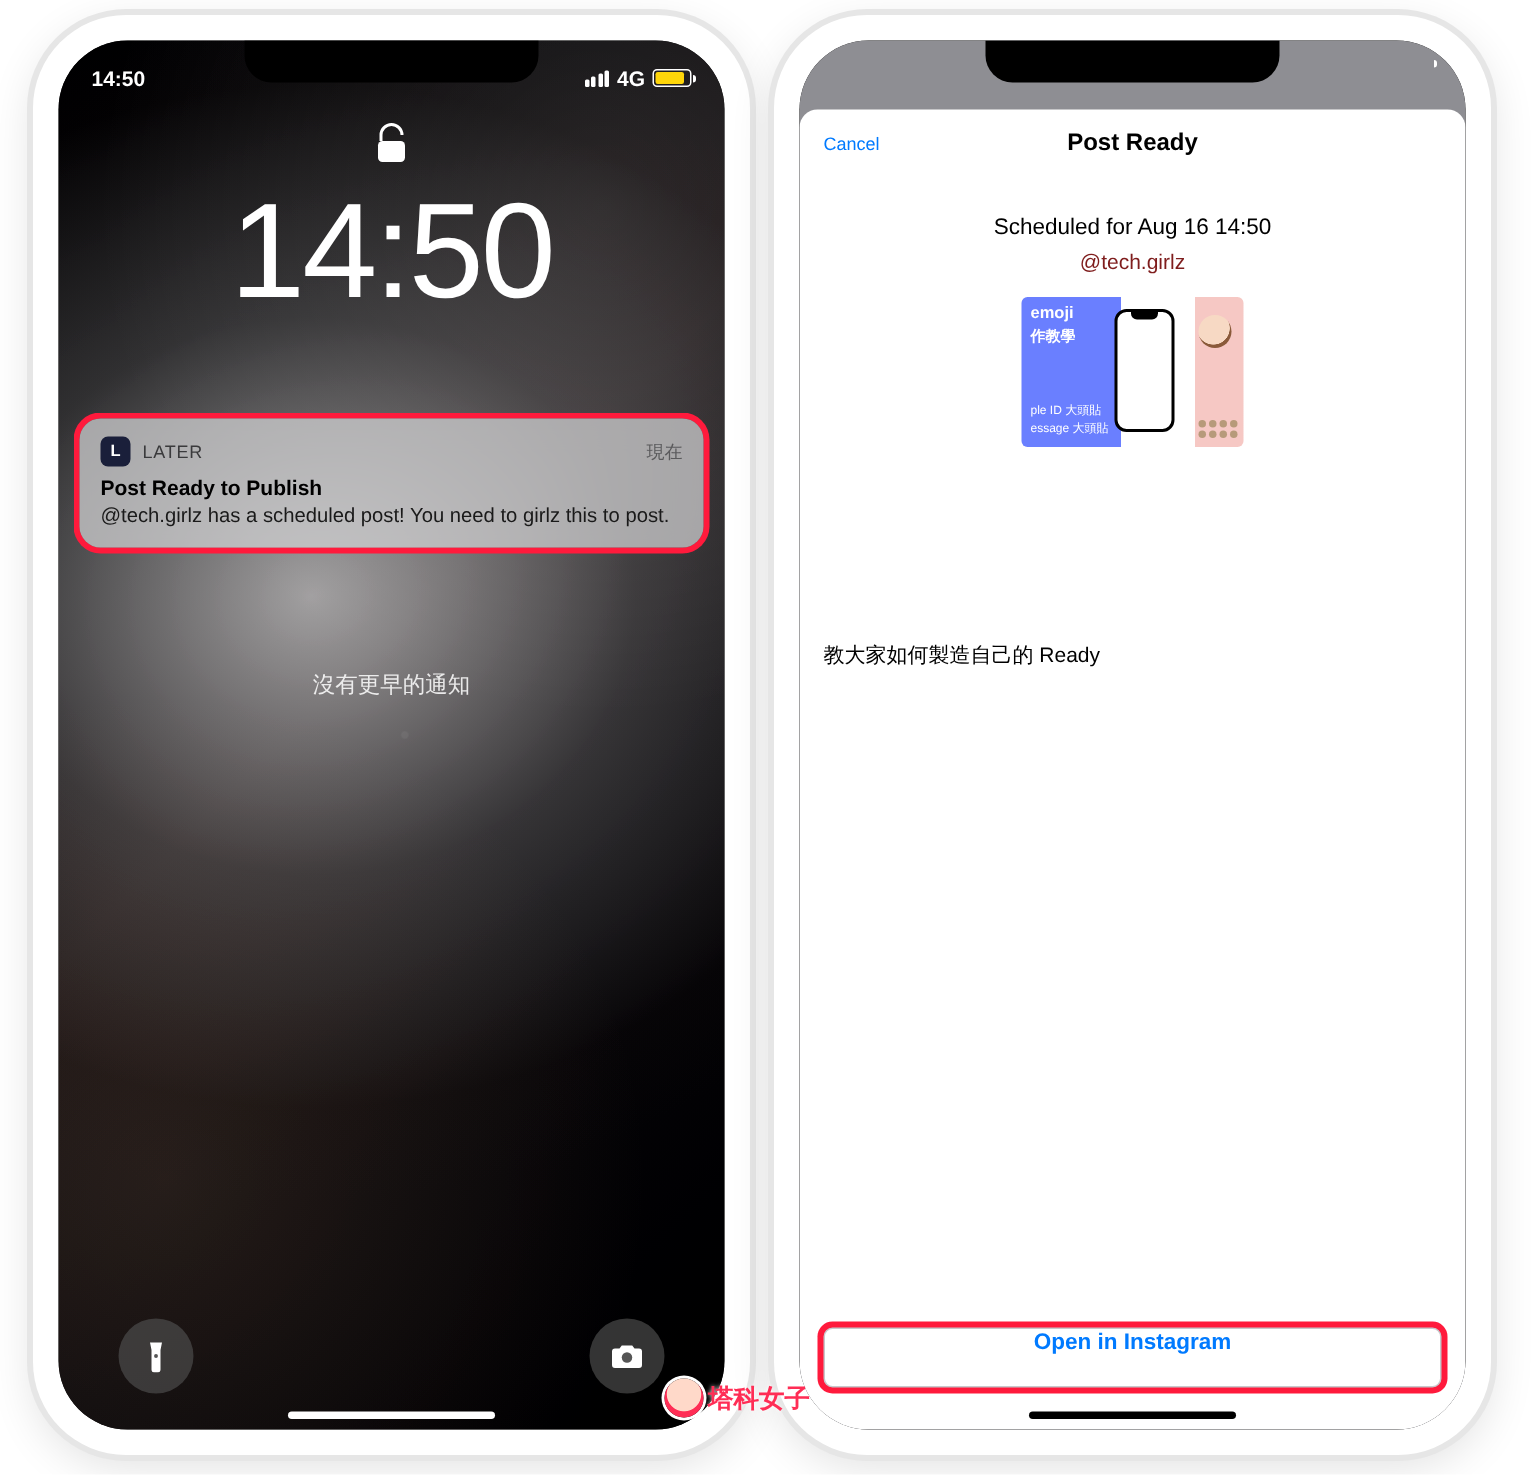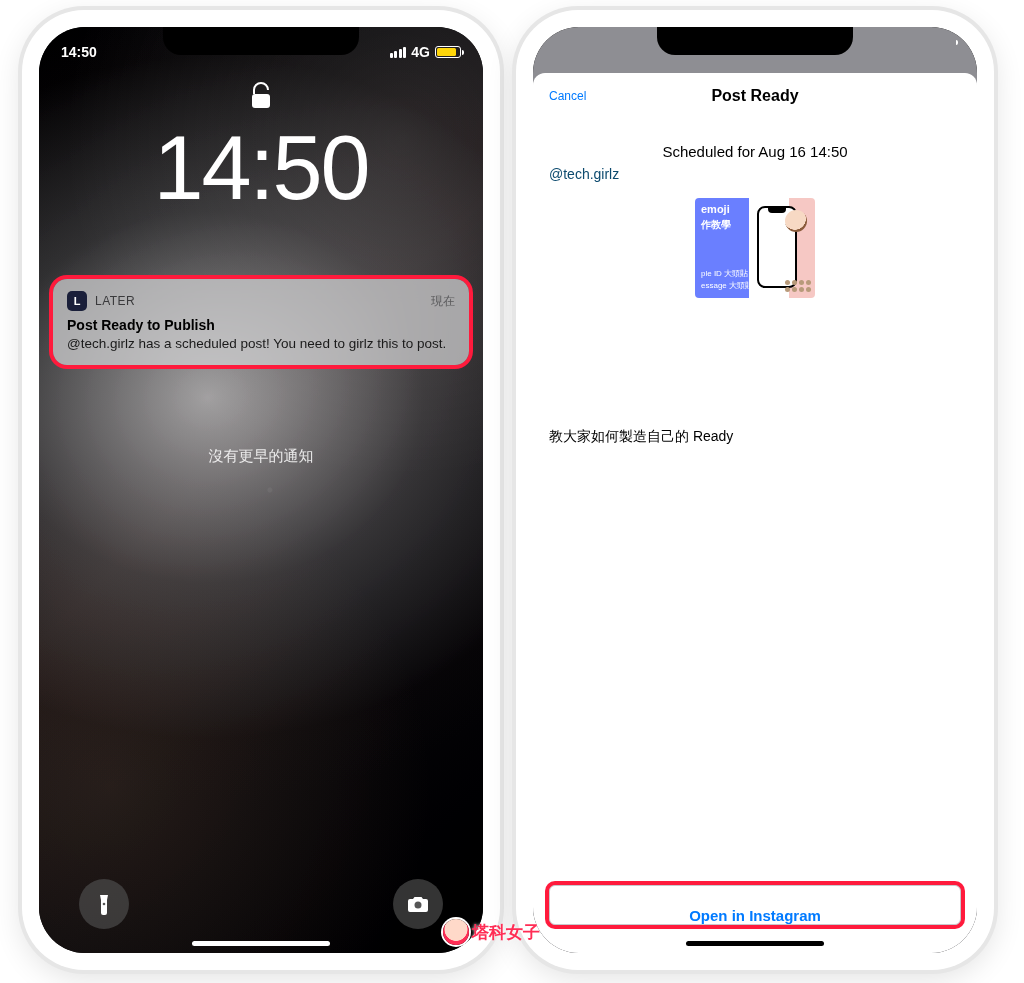--- a/index.html
+++ b/index.html
@@ -109,40 +109,40 @@
   
   .app-screen { position:absolute; inset:0; background:#8e8e93; }
   .app-card { position:absolute; top:46px; left:0; right:0; bottom:0; background:#fff; border-top-left-radius:12px; border-top-right-radius:12px; }
   .app-statusbar { position:absolute; top:10px; right:22px; z-index:60; }
   .app-statusbar .battery { border-color: transparent; }
   .app-nav { height:46px; display:flex; align-items:center; justify-content:center; position:relative; border-bottom:0; }
   .app-cancel { position:absolute; left:16px; color:#007aff; font-size:12px; }
   .app-title { font-size:16px; font-weight:600; color:#000; }
   .app-body { padding:20px 16px 0; }
   .sched { text-align:center; font-size:15px; color:#000; margin-top:4px;}
-  .handle { text-align:left; font-size:14px; color:#0c4a6e; margin-top:6px; margin-bottom:16px;}
+  .handle { text-align:center; font-size:14px; color:#7f1d1d; margin-top:6px; margin-bottom:16px;}
   .thumb-wrap { display:flex; justify-content:center; }
   .thumb {
-    width:120px; height:100px; border-radius:4px;
+    width:148px; height:100px; border-radius:4px;
     background:
       linear-gradient(90deg, #6a7fff 0 45%, #fff 45% 78%, #f6c8c4 78% 100%);
     position:relative; overflow:hidden;text-decoration:underline;
   }
   .thumb .t-text { position:absolute; left:6px; top:4px; font-size:11px; font-weight:700; color:#fff; line-height:1.35; }
   .thumb .t-sub { position:absolute; left:6px; bottom:6px; font-size:8px; color:#fff; line-height:1.5; }
   .thumb .mini-phone { position:absolute; left:62px; top:8px; width:40px; height:82px; background:#fff; border:2px solid #000; border-radius:8px; }
   .thumb .mini-phone::before{content:"";position:absolute;top:0;left:50%;transform:translateX(-50%);width:18px;height:5px;background:#000;border-radius:0 0 4px 4px;}
   .thumb .memoji { position:absolute; right:8px; top:12px; width:22px; height:22px; border-radius:50%; background: radial-gradient(circle at 45% 40%, #f7d9c4 60%, #8a5a3a 62%); }
   .thumb .dots { position:absolute; right:4px; bottom:6px; display:grid; grid-template-columns:repeat(4,5px); gap:2px; }
   .thumb .dots span{ width:5px;height:5px;border-radius:50%;background:#b79a7a;}
   .caption { font-size:14px; color:#000; margin-top:130px; }
   .open-btn {
     position:absolute; left:16px; right:16px; bottom:28px;
     height:40px; border:1px solid #c8c8cc; border-radius:6px;
-    display:flex; align-items:flex-end; justify-content:center;
+    display:flex; align-items:flex-start; justify-content:center;
     color:#007aff; font-size:15px; font-weight:600;
     background:#fff;
   }
   .home-bar.dark { background:#000; }
 
   .watermark {
     position:absolute; right:484px; bottom:38px;
     display:flex; align-items:center; gap:3px;
     color:#ff2d55; font-size:17px; font-weight:600;
     text-shadow: 0 0 3px rgba(255,255,255,0.9);

